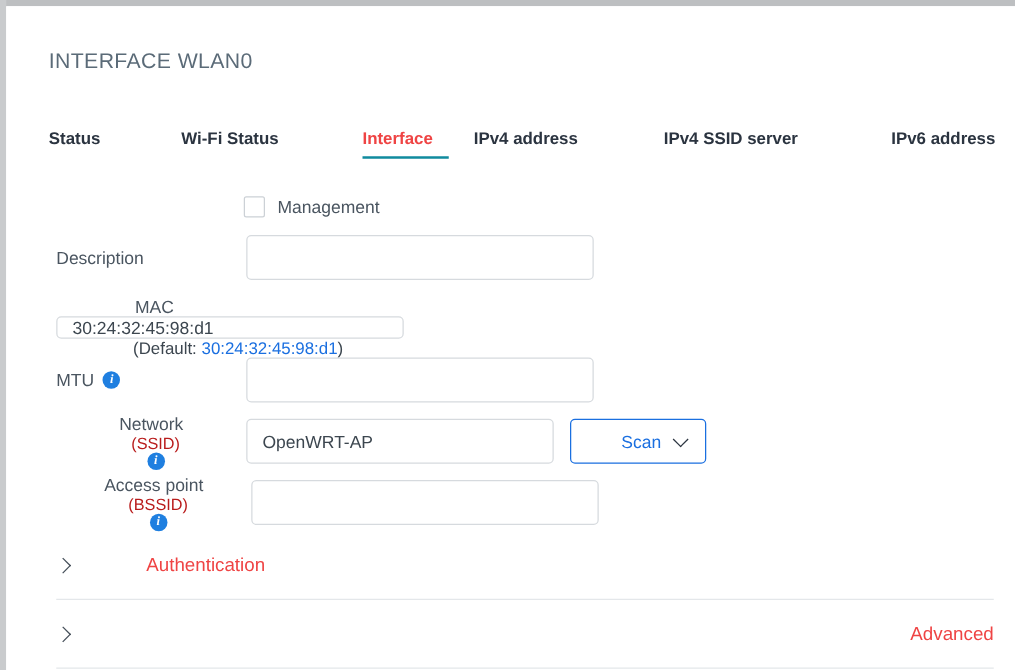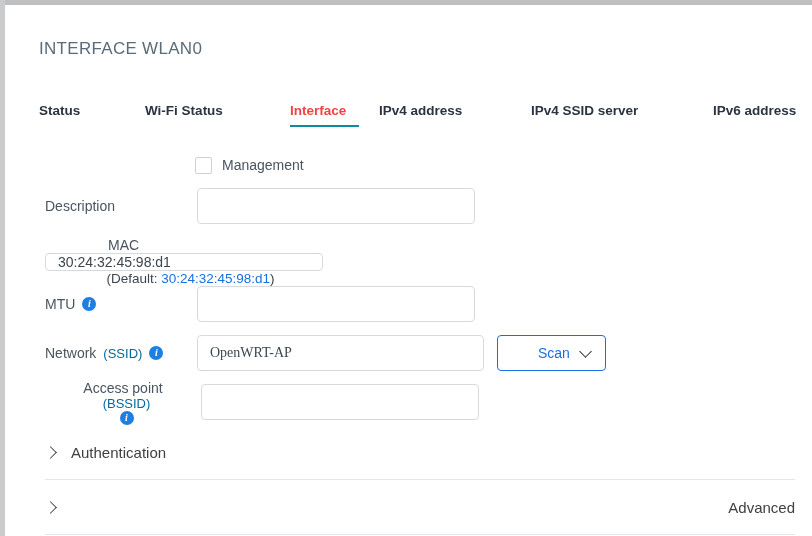--- a/index.html
+++ b/index.html
@@ -114,21 +114,21 @@
   .label {
     font-size: 14px;
     color: #4a5560;
     white-space: nowrap;
     display: flex;
     align-items: center;
   }
   .label .sub {
     font-size: 13px;
     margin-left: 7px;
-    color: #0369a1;
+    color: #b91c1c;
   }
 
   .info-icon {
     display: inline-block;
     width: 14px;
     height: 14px;
     border-radius: 50%;
     background: #1f7fe0;
     color: #ffffff;
     font-size: 10px;
@@ -255,22 +255,23 @@
     position: absolute;
     left: 1px; top: 3px;
     width: 8px;
     height: 8px;
     border-top: 1.7px solid #434d57;
     border-right: 1.7px solid #434d57;
     transform: rotate(45deg);
   }
   .accordion-label {
     font-size: 15px;
-    color: #404040;
-    white-space: nowrap;
+    color: #ef4444;
+    white-space: nowrap;
+    margin-left: 46px;
   }
 </style>
 </head>
 <body>
 
 <div class="viewport">
 
   <div class="edge-top"></div>
   <div class="edge-left"></div>
 
@@ -321,26 +322,26 @@
 
       <div class="row" style="left:40px; top:281px;">
         <div class="label" style="width:152px;">
           <span>MTU</span>
           <span class="info-icon">i</span>
         </div>
         <input class="text-input" style="width: 278px;" type="text" value="">
       </div>
 
       <div class="row" style="left:40px; top:330px;">
-        <div class="label" style="width:152px;">
+        <div class="label" style="width:152px;flex-direction:column;">
           <span>Network</span>
           <span class="sub">(SSID)</span>
           <span class="info-icon">i</span>
         </div>
-        <input class="text-input" style="width: 287px; font-family: Liberation Serif, serif;" type="text" value="OpenWRT-AP">
+        <input class="text-input" style="width: 246px;" type="text" value="OpenWRT-AP">
         <div class="scan-btn" style="margin-left:13px;padding-left:40px;">
           <span>Scan</span>
           <span class="chev-down"></span>
         </div>
       </div>
 
       <div class="row" style="left:40px; top:379px;">
         <div class="label" style="width:156px;flex-direction:column;">
           <span>Access point</span>
           <span class="sub">(BSSID)</span>

